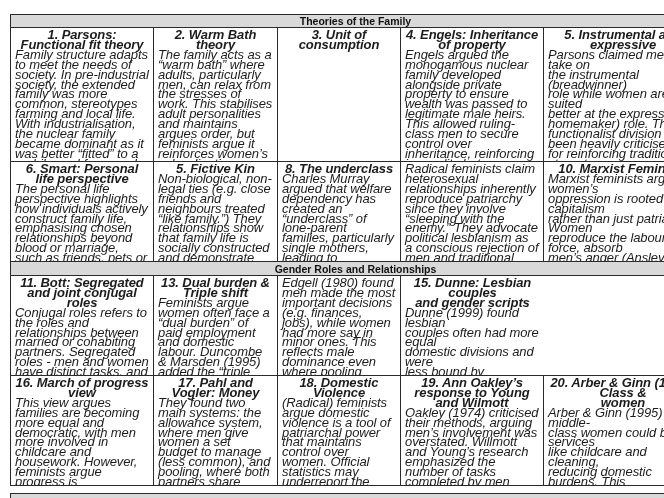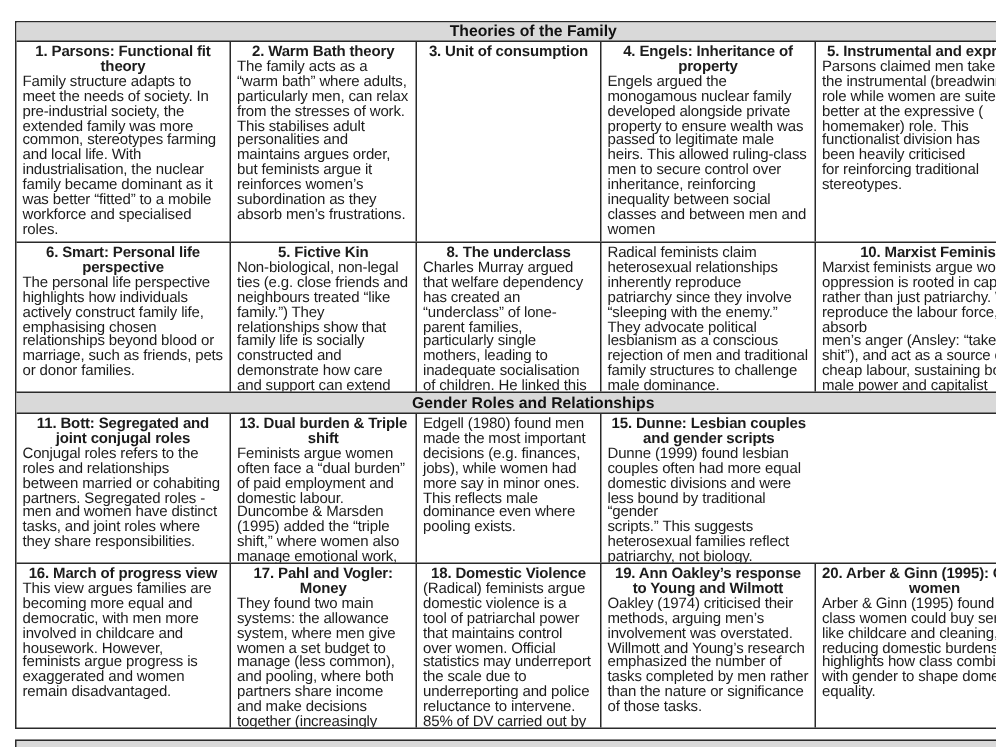--- a/index.html
+++ b/index.html
@@ -24,21 +24,21 @@
     border-bottom:1px solid #2a2a2a;box-sizing:border-box;
   }
   .row:last-child{border-bottom:none}
   .row-1{height:134px}
   .row-2{height:100px}
   .row-3{height:100px}
   .row-4{height:109px}
   .cell{
     border-right:1px solid #2a2a2a;box-sizing:border-box;overflow:hidden;
     padding:2px 4px 1px 4px;
-    font-size:10px;line-height:9.9px;letter-spacing:-0.1px;
+    font-size:13px;line-height:9.9px;letter-spacing:-0.1px;font-style:italic;
   }
   .cell:last-child{border-right:none}
   .cell-title{font-weight:bold;text-align:center;white-space:pre-line}
   .cell-body{white-space:pre-line;text-align:left}
   .next-band{
     position:absolute;left:10px;top:493px;width:691px;height:6px;
     background:#d9d9d9;border:1px solid #2a2a2a;box-sizing:border-box;
   }
 </style>
 </head>

